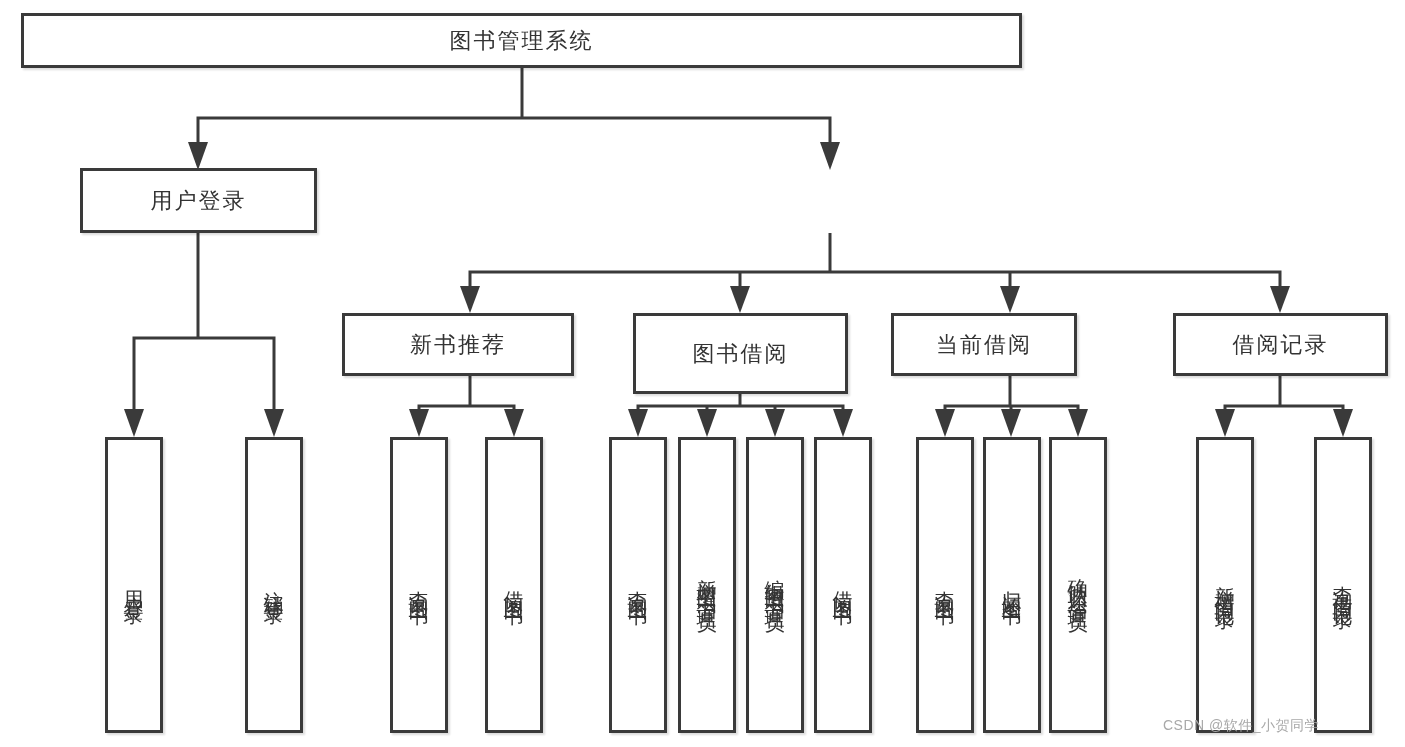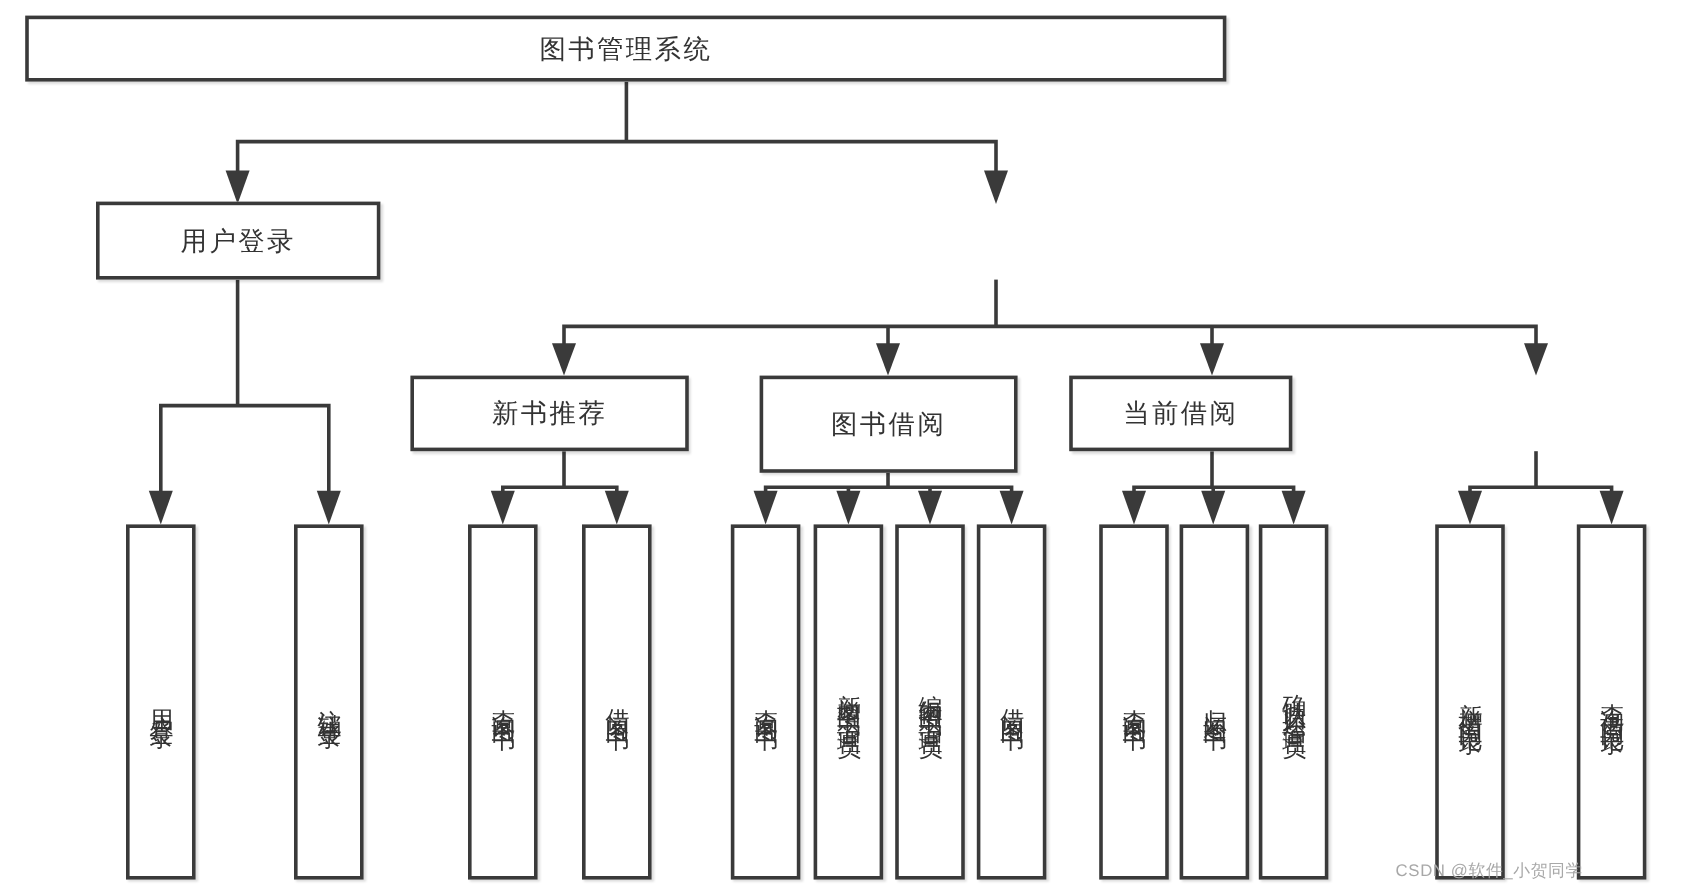--- a/index.html
+++ b/index.html
@@ -152,20 +152,23 @@
 
   <div class="hbox" style="left:342px; top:313px; width:232px; height:63px;">
     <span>新书推荐</span>
   </div>
   <div class="hbox" style="left:633px; top:313px; width:215px; height:81px;">
     <span>图书借阅</span>
   </div>
   <div class="hbox" style="left:872px; top:313px; width:186px; height:63px;margin-left:19px;">
     <span>当前借阅</span>
   </div>
+  <div class="hbox" style="left:1173px; top:313px; width:215px; height:63px;">
+    <span>借阅记录</span>
+  </div>
 
   <div class="leaf" style="left:105px;">
     <span class="vtext">用户登录</span>
   </div>
   <div class="leaf" style="left:245px;">
     <span class="vtext">注销登录</span>
   </div>
 
   <div class="leaf" style="left:390px;">
     <span class="vtext">查询图书</span>

